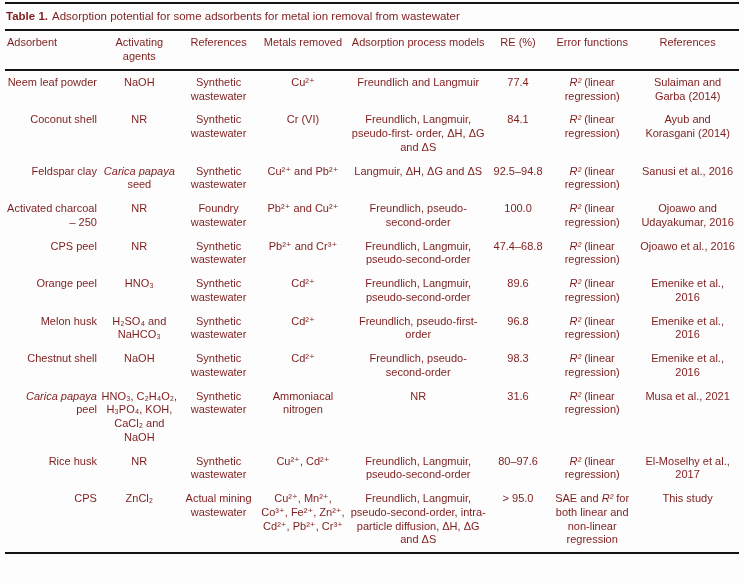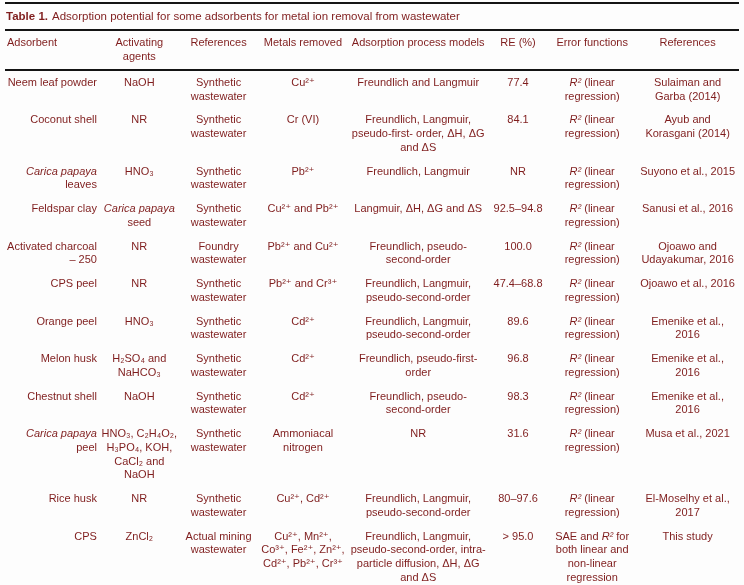--- a/index.html
+++ b/index.html
@@ -108,30 +108,20 @@
           <td class="col-0">Coconut shell</td>
           <td class="col-1">NR</td>
           <td class="col-2">Synthetic wastewater</td>
           <td class="col-3">Cr (VI)</td>
           <td class="col-4">Freundlich, Langmuir, pseudo-first- order, ΔH, ΔG and ΔS</td>
           <td class="col-5">84.1</td>
           <td class="col-6"><i>R²</i> (linear regression)</td>
           <td class="col-7">Ayub and Korasgani (2014)</td>
         </tr>
         <tr>
-          <td class="col-0"><i>Carica papaya</i> leaves</td>
-          <td class="col-1">HNO₃</td>
-          <td class="col-2">Synthetic wastewater</td>
-          <td class="col-3">Pb²⁺</td>
-          <td class="col-4">Freundlich, Langmuir</td>
-          <td class="col-5">NR</td>
-          <td class="col-6"><i>R²</i> (linear regression)</td>
-          <td class="col-7">Suyono et al., 2015</td>
-        </tr>
-        <tr>
           <td class="col-0">Feldspar clay</td>
           <td class="col-1"><i>Carica papaya</i> seed</td>
           <td class="col-2">Synthetic wastewater</td>
           <td class="col-3">Cu²⁺ and Pb²⁺</td>
           <td class="col-4">Langmuir, ΔH, ΔG and ΔS</td>
           <td class="col-5">92.5–94.8</td>
           <td class="col-6"><i>R²</i> (linear regression)</td>
           <td class="col-7">Sanusi et al., 2016</td>
         </tr>
         <tr>

